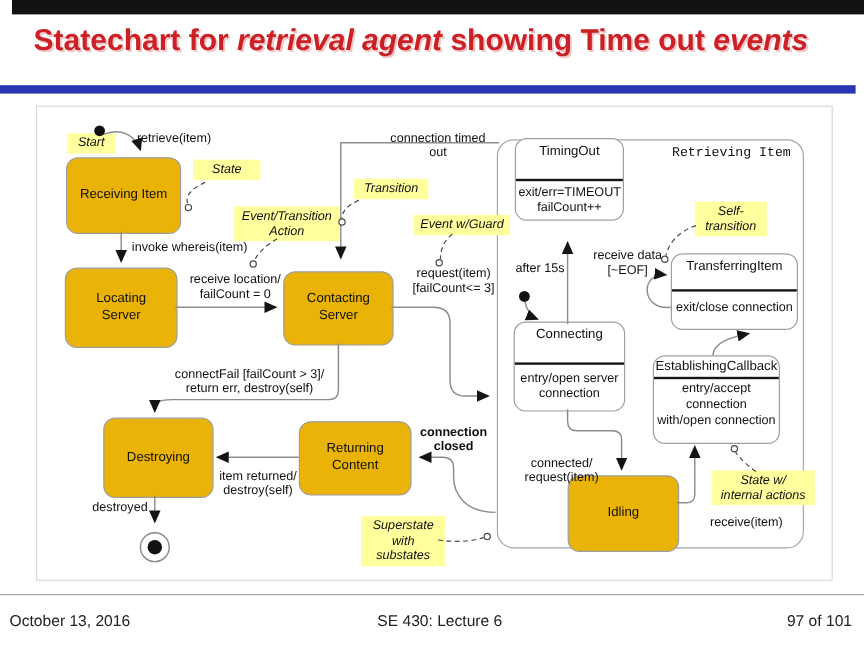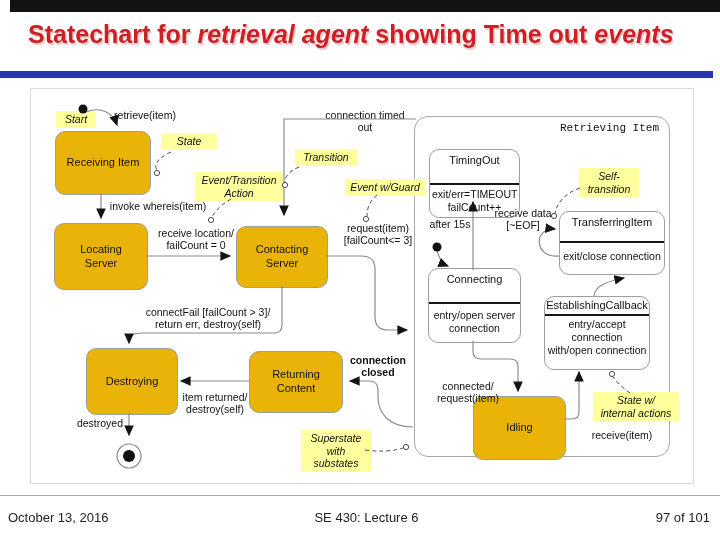--- a/index.html
+++ b/index.html
@@ -108,21 +108,21 @@
     <div class="state" style="left:24px;top:42px;width:94px;height:62px;">Receiving Item</div>
     <div class="state" style="left:23px;top:134px;width:92px;height:65px;">Locating
 Server</div>
     <div class="state" style="left:205px;top:137px;width:90px;height:60px;">Contacting
 Server</div>
     <div class="state" style="left:55px;top:259px;width:90px;height:65px;">Destroying</div>
     <div class="state" style="left:442px;top:307px;width:91px;height:62px;">Idling</div>
     <div class="state" style="left:218px;top:262px;width:92px;height:60px;">Returning
 Content</div>
 
-    <div class="cstate" style="left:398px;top:60px;width:89px;height:67px;">
+    <div class="cstate" style="left:398px;top:26px;width:89px;height:67px;">
       <div class="ctitle">TimingOut</div>
       <div class="csep" style="top:33px;"></div>
       <div class="cbody" style="top:38px;">exit/err=TIMEOUT
 failCount++</div>
     </div>
     <div class="cstate" style="left:397px;top:179px;width:91px;height:73px;">
       <div class="ctitle">Connecting</div>
       <div class="csep" style="top:33px;"></div>
       <div class="cbody" style="top:40px;">entry/open server
 connection</div>

